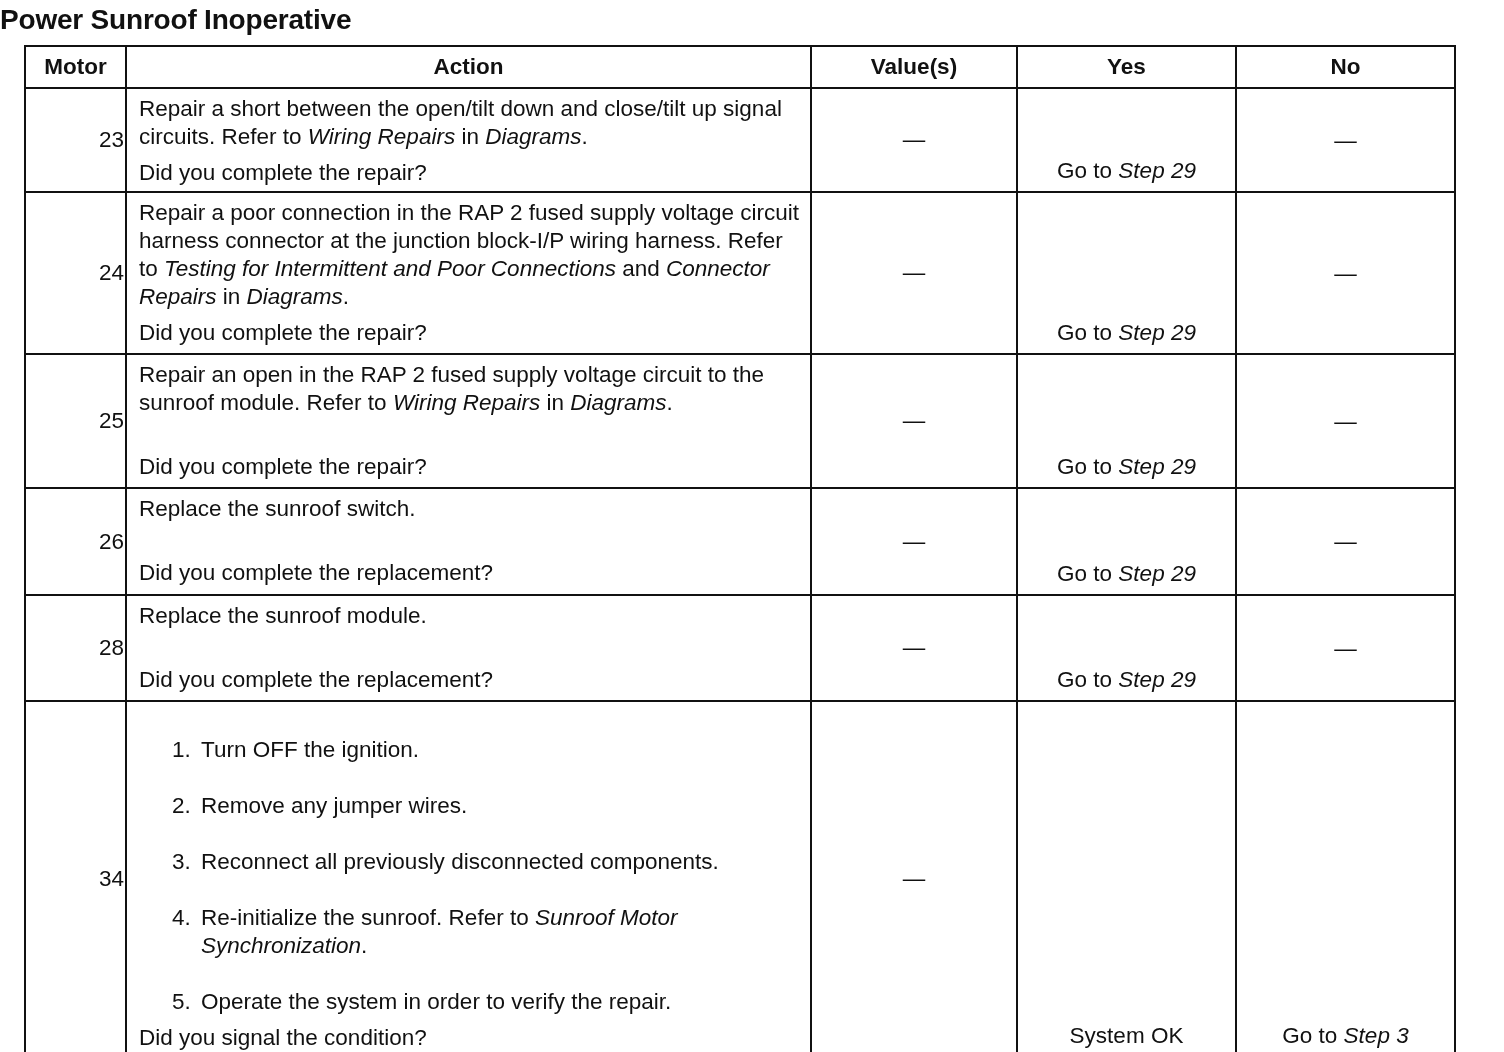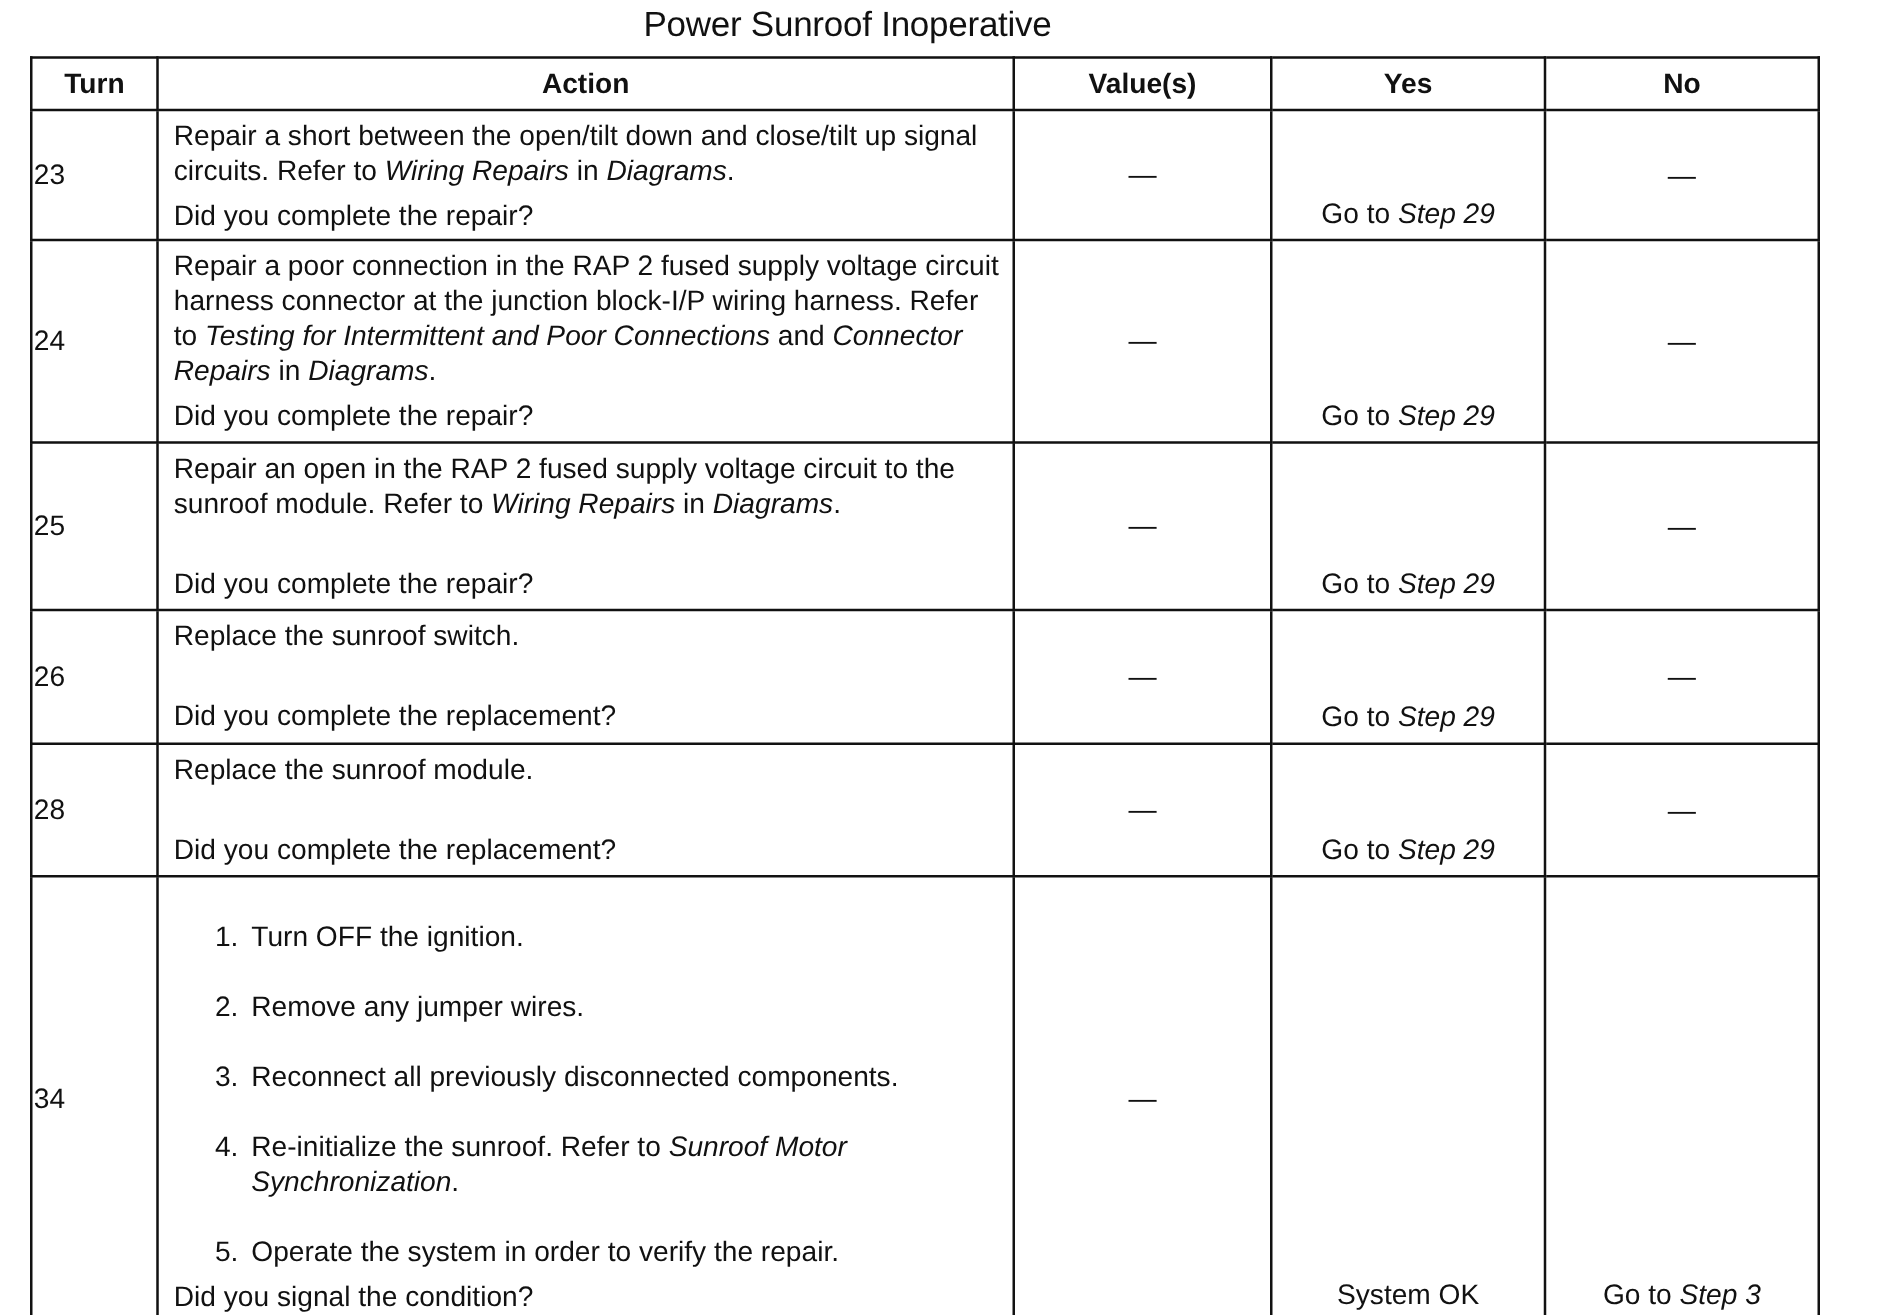--- a/index.html
+++ b/index.html
@@ -1,21 +1,21 @@
 <!DOCTYPE html>
 <html><head>
 <meta charset="utf-8">
 <style>
   html, body { margin: 0; padding: 0; background: #ffffff; }
   body { width: 1504px; height: 1052px; position: relative; font-family: "Liberation Sans", sans-serif; color: #111; overflow: hidden; }
-  .title { position: absolute; left: 0; top: 4px; width: 1356px; text-align: center; font-weight: normal; font-size: 28px; letter-spacing: -0.2px; }
+  .title { position: absolute; left: 0; top: 4px; width: 1356px; font-weight: bold; font-size: 28px; letter-spacing: -0.2px; }
   table { position: absolute; left: 24px; top: 45px; border-collapse: collapse; table-layout: fixed; width: 1430px; }
   th, td { border: 2.5px solid #111; font-size: 22.5px; line-height: 28px; }
   th { font-weight: bold; text-align: center; height: 40px; padding: 0; }
-  td.step { text-align: left; vertical-align: middle; }
+  td.step { text-align: right; vertical-align: middle; }
   td.val { text-align: center; vertical-align: middle; }
   td.action { vertical-align: top; padding: 6px 6px 4px 12px; }
   td.yes, td.no { text-align: center; vertical-align: bottom; padding-bottom: 6px; }
   td.no.mid { vertical-align: middle; padding-bottom: 0; }
   .p { display: block; }
   .q { display: block; margin-top: 8px; }
   em { font-style: italic; }
   ol { margin: 0; padding-left: 58px; }
   ol li { margin-bottom: 8px; padding-left: 4px; margin-top: 28px; }
   .spacer { display: block; height: 28px; }
@@ -28,21 +28,21 @@
 <table>
   <colgroup>
     <col style="width:101px">
     <col style="width:685px">
     <col style="width:206px">
     <col style="width:219px">
     <col style="width:219px">
   </colgroup>
   <thead>
     <tr>
-      <th>Turn</th>
+      <th>Motor</th>
       <th>Action</th>
       <th>Value(s)</th>
       <th>Yes</th>
       <th>No</th>
     </tr>
   </thead>
   <tbody id="tbody">
       <tr style="height: 104px;">
         <td class="step">23</td>
         <td class="action">

